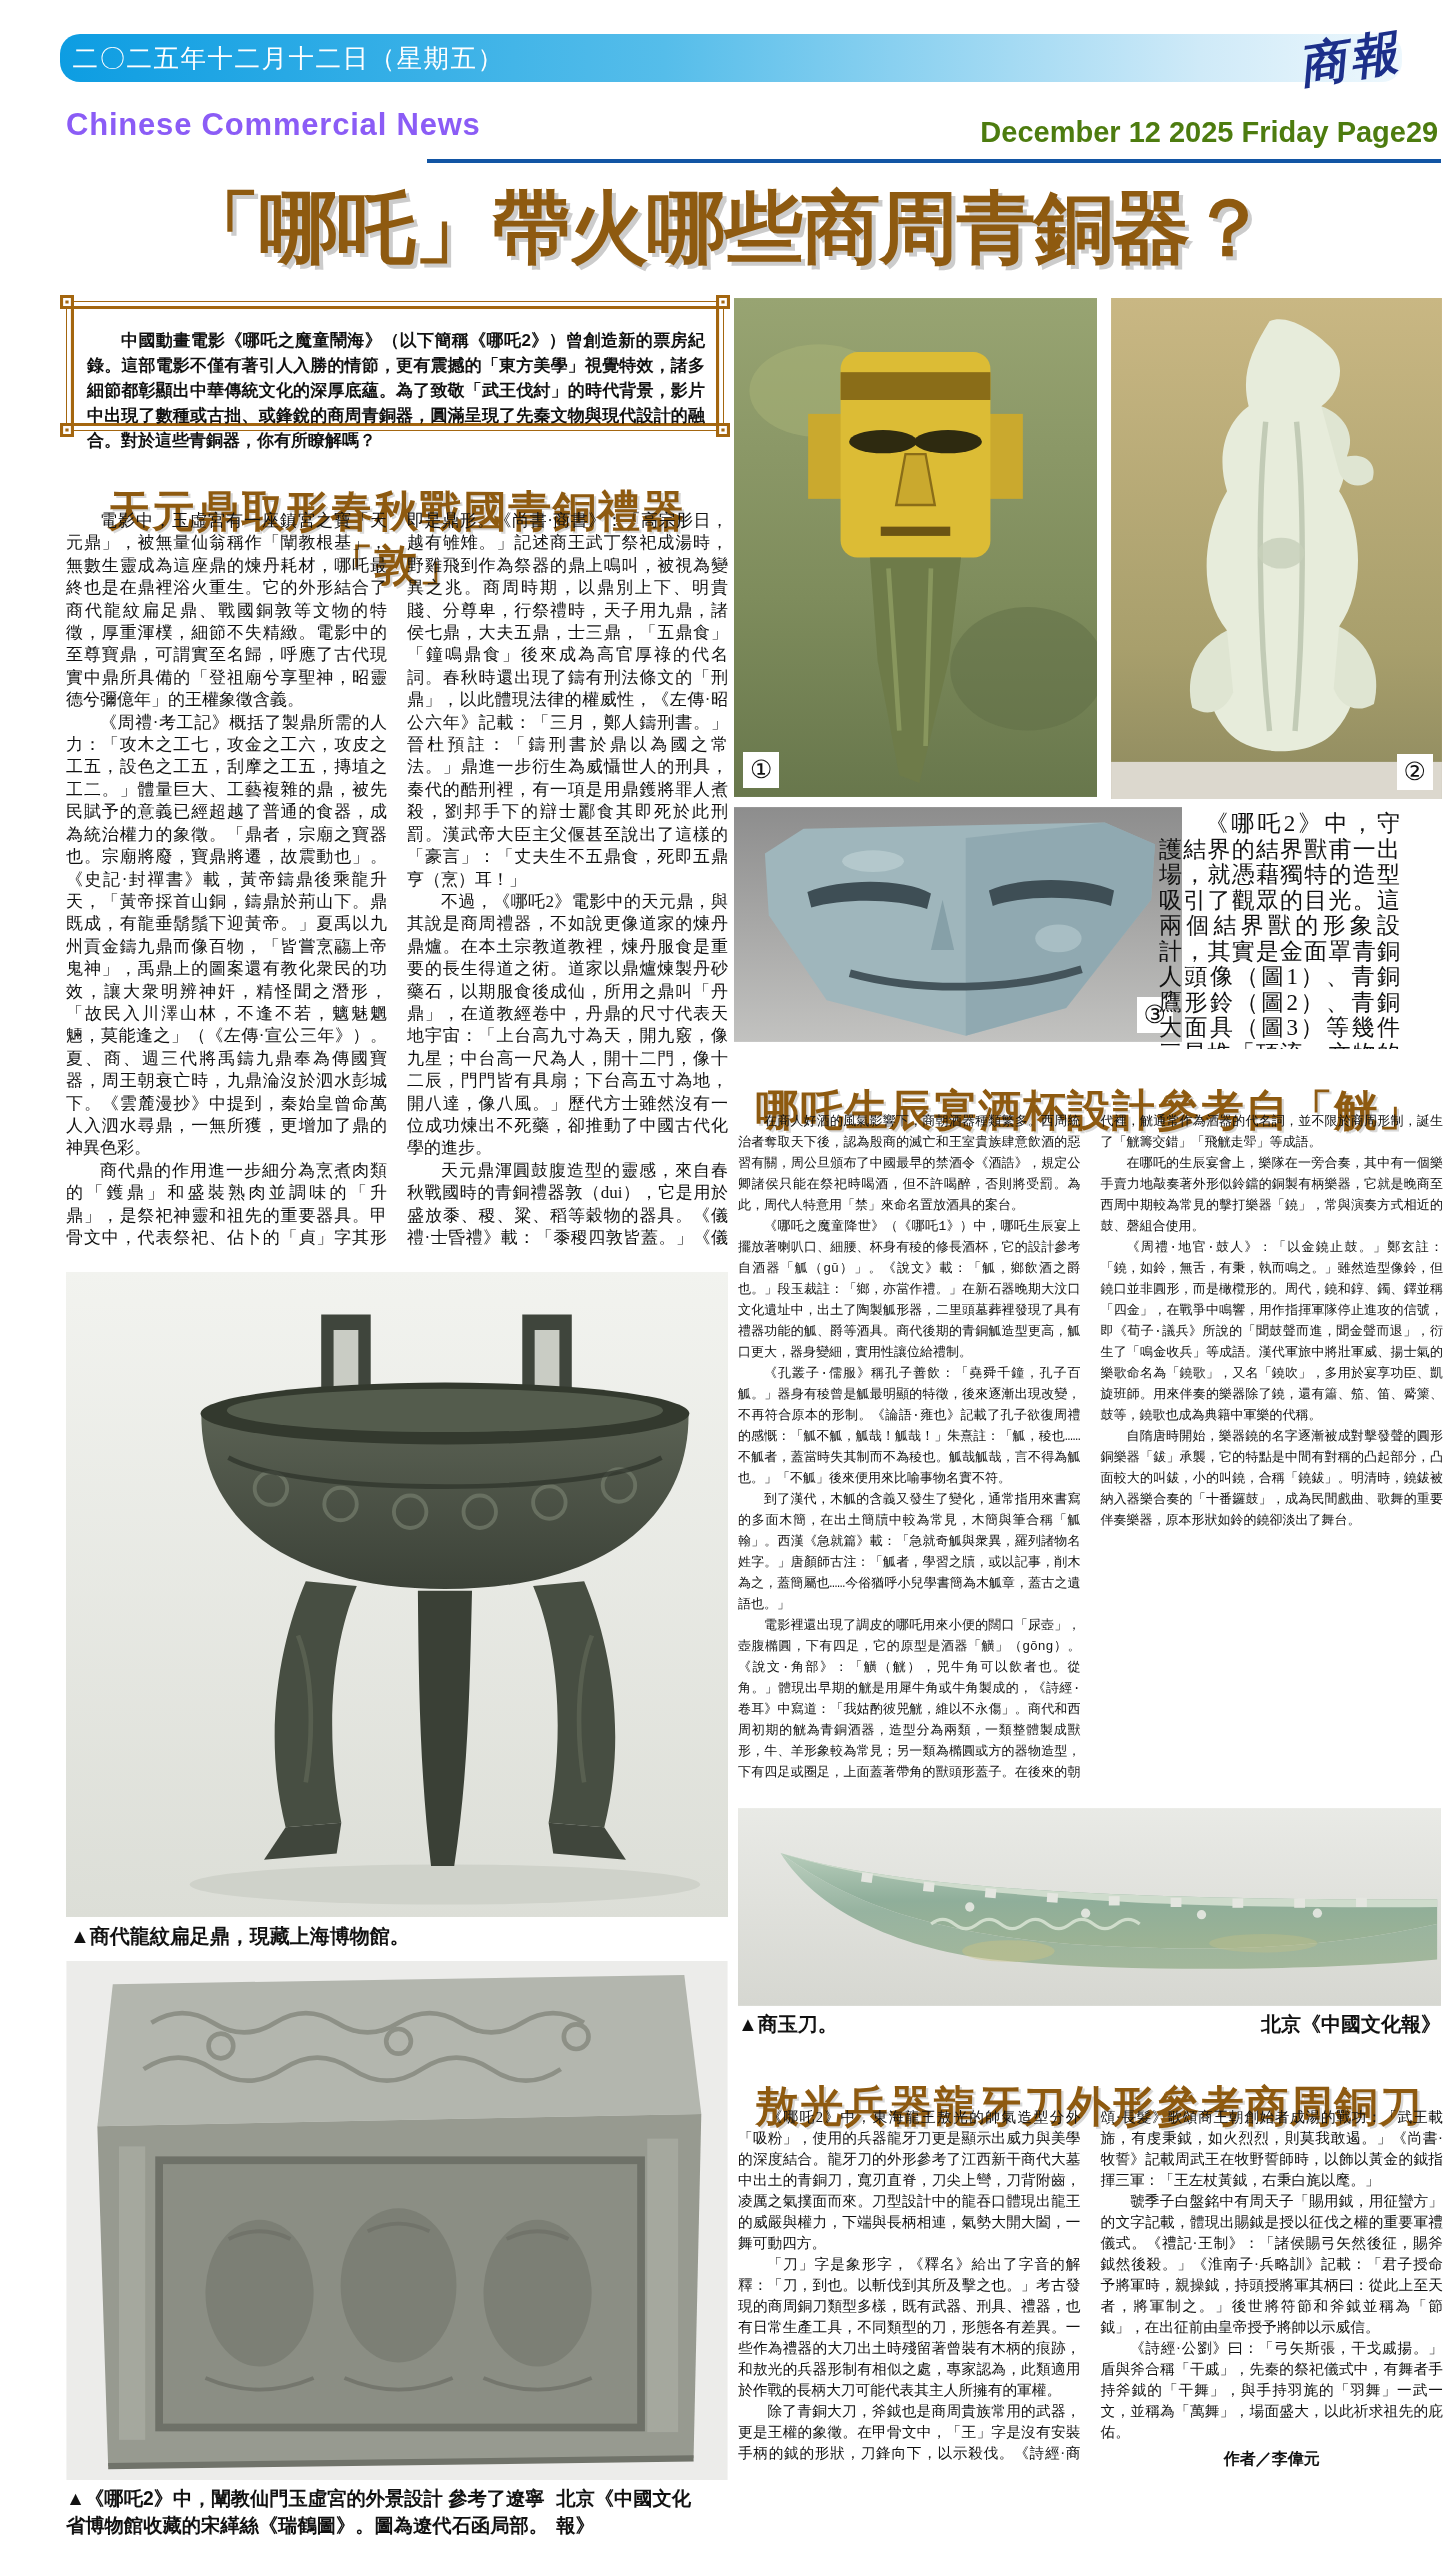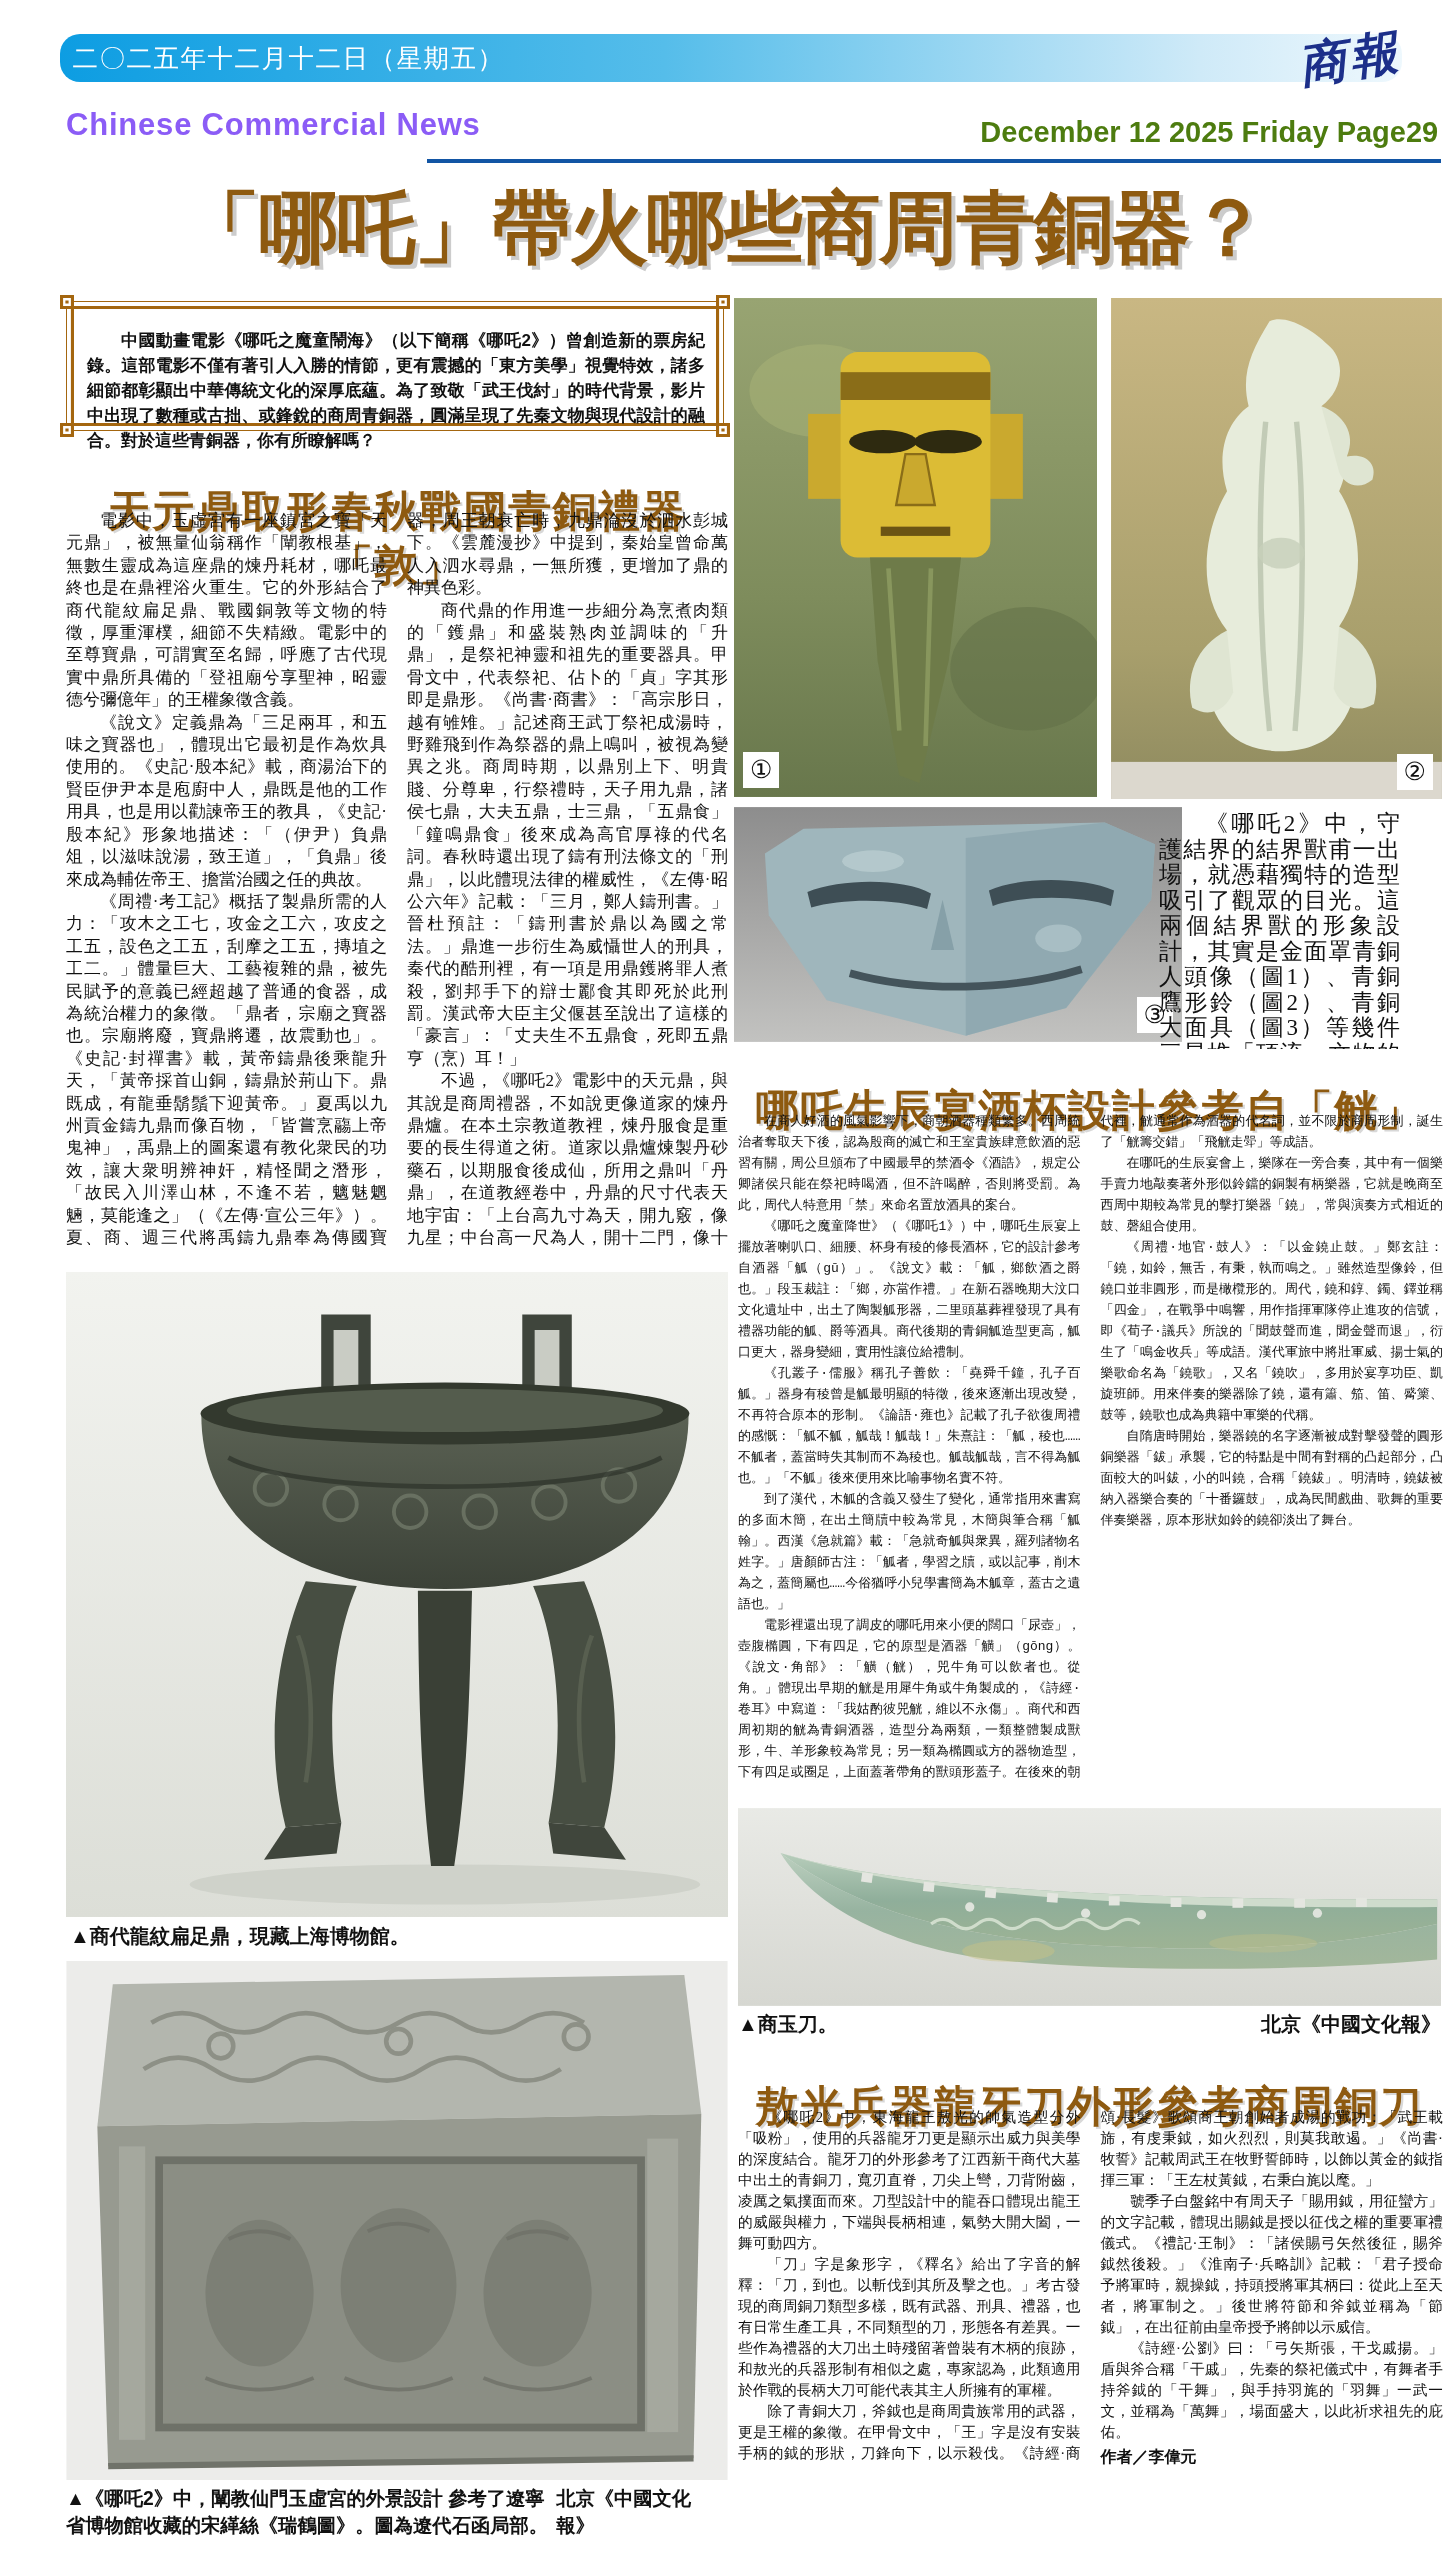--- a/index.html
+++ b/index.html
@@ -40,22 +40,22 @@
   .t1{left:66px;top:448px;width:662px;height:54px;font-size:43px;line-height:54px;}
   .t2{left:738px;top:1048px;width:703px;height:53px;font-size:43px;line-height:53px;}
   .t3{left:738px;top:2045px;width:703px;height:51px;font-size:43px;line-height:51px;}
 
   
   .a-body{column-count:2;column-gap:20px;column-fill:auto;text-align:justify;overflow:hidden;}
   .a-body p{margin:0;text-indent:2em;}
   .a1{left:66px;top:510px;width:662px;height:748px;font-size:17px;line-height:22.4px;}
   .a2{left:738px;top:1111px;width:705px;height:691px;font-size:13px;line-height:21px;font-family:Liberation Mono, monospace;}
   .a3{left:738px;top:2107px;width:705px;height:366px;font-size:14.7px;line-height:21px;}
-  .credit{text-indent:0 !important;text-align:left;font-weight:700;
-          font-family:Liberation Mono, monospace;font-size:16px;margin-top:4.6px !important;}
+  .credit{text-indent:0 !important;text-align:center;font-weight:700;
+          font-family:Liberation Serif, serif;font-size:16px;margin-top:4.6px !important;}
 
   
   .fig{overflow:hidden;}
   .fig svg{display:block;}
   .figlabel{position:absolute;width:36px;height:36px;background:#ffffff;
             text-align:center;line-height:36px;font-size:25px;color:#111;}
   .cap{font-family:"Liberation Sans","DejaVu Sans",sans-serif;font-weight:700;}
   .sx-cap{left:1134px;top:811px;width:241px;height:238px;font-size:23px;line-height:25.5px;
           text-align:justify;overflow:hidden;margin-left:25px;}
   .sx-cap .lead{text-indent:2em;margin:0;}
@@ -84,21 +84,20 @@
   <div class="corner" style="left:-7px;top:-7px;"></div>
   <div class="corner" style="right:-7px;top:-7px;"></div>
   <div class="corner" style="left:-7px;bottom:-7px;"></div>
   <div class="corner" style="right:-7px;bottom:-7px;"></div>
   <p class="intro-text sans">中國動畫電影《哪吒之魔童鬧海》（以下簡稱《哪吒2》）曾創造新的票房紀錄。這部電影不僅有著引人入勝的情節，更有震撼的「東方美學」視覺特效，諸多細節都彰顯出中華傳統文化的深厚底蘊。為了致敬「武王伐紂」的時代背景，影片中出現了數種或古拙、或鋒銳的商周青銅器，圓滿呈現了先秦文物與現代設計的融合。對於這些青銅器，你有所瞭解嗎？</p>
 </div>
 
 <h2 class="abs atitle t1 sans">天元鼎取形春秋戰國青銅禮器「敦」</h2>
 <div class="abs a-body a1">
   <p>電影中，玉虛宮有一座鎮宮之寶「天元鼎」，被無量仙翁稱作「闡教根基」，無數生靈成為這座鼎的煉丹耗材，哪吒最終也是在鼎裡浴火重生。它的外形結合了商代龍紋扁足鼎、戰國銅敦等文物的特徵，厚重渾樸，細節不失精緻。電影中的至尊寶鼎，可謂實至名歸，呼應了古代現實中鼎所具備的「登祖廟兮享聖神，昭靈德兮彌億年」的王權象徵含義。</p>
-  <p>《說文》定義鼎為「三足兩耳，和五味之寶器也」，體現出它最初是作為炊具使用的。《史記·殷本紀》載，商湯治下的賢臣伊尹本是庖廚中人，鼎既是他的工作用具，也是用以勸諫帝王的教具，《史記·殷本紀》形象地描述：「（伊尹）負鼎俎，以滋味說湯，致王道」，「負鼎」後來成為輔佐帝王、擔當治國之任的典故。</p>
   <p>《周禮·考工記》概括了製鼎所需的人力：「攻木之工七，攻金之工六，攻皮之工五，設色之工五，刮摩之工五，摶埴之工二。」體量巨大、工藝複雜的鼎，被先民賦予的意義已經超越了普通的食器，成為統治權力的象徵。「鼎者，宗廟之寶器也。宗廟將廢，寶鼎將遷，故震動也」。《史記·封禪書》載，黃帝鑄鼎後乘龍升天，「黃帝採首山銅，鑄鼎於荊山下。鼎既成，有龍垂鬍鬚下迎黃帝。」夏禹以九州貢金鑄九鼎而像百物，「皆嘗烹鬺上帝鬼神」，禹鼎上的圖案還有教化衆民的功效，讓大衆明辨神奸，精怪聞之潛形，「故民入川澤山林，不逢不若，魑魅魍魎，莫能逢之」（《左傳·宣公三年》）。夏、商、週三代將禹鑄九鼎奉為傳國寶器，周王朝衰亡時，九鼎淪沒於泗水彭城下。《雲麓漫抄》中提到，秦始皇曾命萬人入泗水尋鼎，一無所獲，更增加了鼎的神異色彩。</p>
   <p>商代鼎的作用進一步細分為烹煮肉類的「鑊鼎」和盛裝熟肉並調味的「升鼎」，是祭祀神靈和祖先的重要器具。甲骨文中，代表祭祀、佔卜的「貞」字其形即是鼎形。《尚書·商書》：「高宗肜日，越有雊雉。」記述商王武丁祭祀成湯時，野雞飛到作為祭器的鼎上鳴叫，被視為變異之兆。商周時期，以鼎別上下、明貴賤、分尊卑，行祭禮時，天子用九鼎，諸侯七鼎，大夫五鼎，士三鼎，「五鼎食」「鐘鳴鼎食」後來成為高官厚祿的代名詞。春秋時還出現了鑄有刑法條文的「刑鼎」，以此體現法律的權威性，《左傳·昭公六年》記載：「三月，鄭人鑄刑書。」晉杜預註：「鑄刑書於鼎以為國之常法。」鼎進一步衍生為威懾世人的刑具，秦代的酷刑裡，有一項是用鼎鑊將罪人煮殺，劉邦手下的辯士酈食其即死於此刑罰。漢武帝大臣主父偃甚至說出了這樣的「豪言」：「丈夫生不五鼎食，死即五鼎亨（烹）耳！」</p>
   <p>不過，《哪吒2》電影中的天元鼎，與其說是商周禮器，不如說更像道家的煉丹鼎爐。在本土宗教道教裡，煉丹服食是重要的長生得道之術。道家以鼎爐煉製丹砂藥石，以期服食後成仙，所用之鼎叫「丹鼎」，在道教經卷中，丹鼎的尺寸代表天地宇宙：「上台高九寸為天，開九竅，像九星；中台高一尺為人，開十二門，像十二辰，門門皆有具扇；下台高五寸為地，開八達，像八風。」歷代方士雖然沒有一位成功煉出不死藥，卻推動了中國古代化學的進步。</p>
   <p>天元鼎渾圓鼓腹造型的靈感，來自春秋戰國時的青銅禮器敦（dui），它是用於盛放黍、稷、粱、稻等穀物的器具。《儀禮·士昏禮》載：「黍稷四敦皆蓋。」《儀禮·少牢饋食禮》載：「佐食取黍稷於四敦。」敦在春秋晚期至戰國較為盛行，它的上頂蓋與容器造型類似圓缽，扣合後呈球形或扁球形。蓋子上通常有三鈕，倒過來放置即可充當三足。諸侯盟誓時，還以玉敦作為歃血的器皿。</p>
 </div>
 
 <div class="abs fig" style="left:734px;top:298px;width:363px;height:499px;">
   <svg width="363" height="499" viewBox="0 0 470 646">
     <defs>
       <linearGradient id="g1bg" x1="0" y1="0" x2="0" y2="1">

